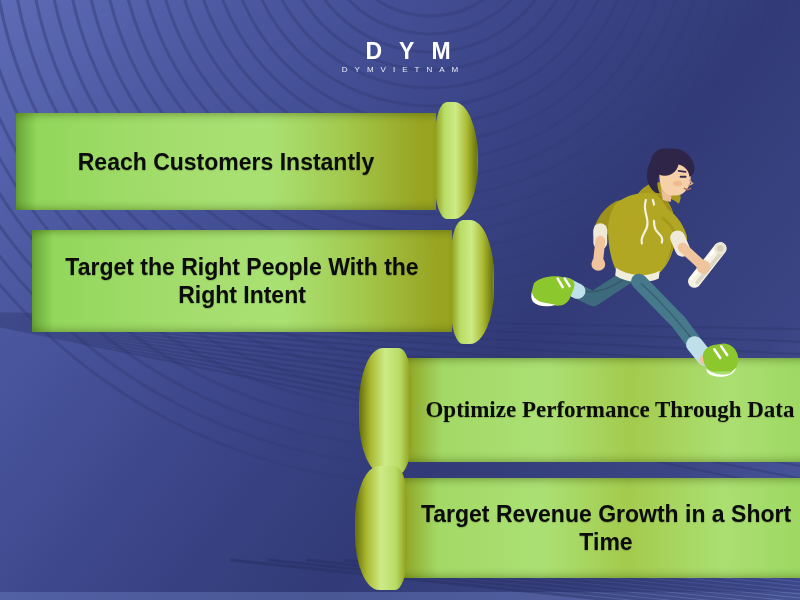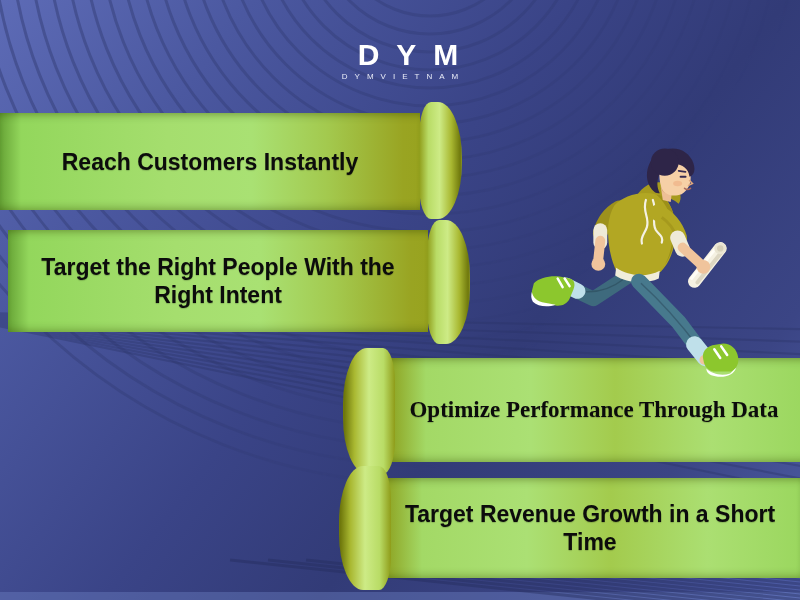--- a/index.html
+++ b/index.html
@@ -4,34 +4,34 @@
 <style>
   html,body{margin:0;padding:0;background:#222;}
   .canvas{
     position:relative;width:800px;height:600px;overflow:hidden;
     font-family:"Liberation Sans",sans-serif;
     background:linear-gradient(128deg,#5d6bb6 0%,#4b58a0 20%,#3a4487 45%,#323b77 62%,#3b4585 82%,#4f5ea8 100%);
   }
   .bg-pattern{position:absolute;left:0;top:0;width:800px;height:600px;}
   
   .logo{position:absolute;top:38px;left:0;right:0;text-align:center;color:#ffffff;z-index:4;}
-  .logo-title{display:inline-block;font-size:30px;font-weight:700;letter-spacing:17px;margin-left:33px;}
+  .logo-title{display:inline-block;font-size:23px;font-weight:700;letter-spacing:17px;margin-left:33px;}
   .logo-sub{font-size:8px;font-weight:500;letter-spacing:7px;margin-left:7px;color:#e9ecf8;}
   
-  .ribbon{position:absolute;display:flex;align-items:center;justify-content:center;z-index:2;}
+  .ribbon{position:absolute;display:flex;align-items:center;justify-content:center;z-index:2;margin-left:16px;}
   .band-left{
     background:linear-gradient(90deg,#67a436 0%,#93d75c 5%,#a5de6e 40%,#a9e173 60%,#a3c94e 78%,#99a422 96%,#98a31f 100%);
     box-shadow:inset 0 7px 9px -6px rgba(50,70,0,.5),inset 0 -8px 10px -7px rgba(50,70,0,.45);
   }
   .band-right{
     background:linear-gradient(90deg,#8a9a16 0%,#a3d966 10%,#abe074 35%,#a3cb4d 55%,#abdf72 78%,#9bd75f 100%);
     box-shadow:inset 0 7px 9px -6px rgba(50,70,0,.5),inset 0 -8px 10px -7px rgba(50,70,0,.45);
   }
   .r1{left:0;top:113px;width:420px;height:97px;}
-  .r2{left:8px;top:230px;width:420px;height:102px;}
+  .r2{left:16px;top:230px;width:420px;height:102px;}
   .r3{left:384px;top:358px;width:420px;height:104px;font-family:Liberation Serif, serif;}
   .r4{left:380px;top:478px;width:420px;height:100px;}
   .curl{position:absolute;}
   .curl-right{
     right:-42px;width:43px;
     border-radius:12px 24px 24px 12px / 34px 56px 56px 34px;
     background:linear-gradient(90deg,#8f9c19 0%,#b9dc66 22%,#cdeb86 48%,#a9b831 75%,#6f780c 96%,#8a9526 100%);
   }
   .curl-left{
     left:-41px;width:52px;

